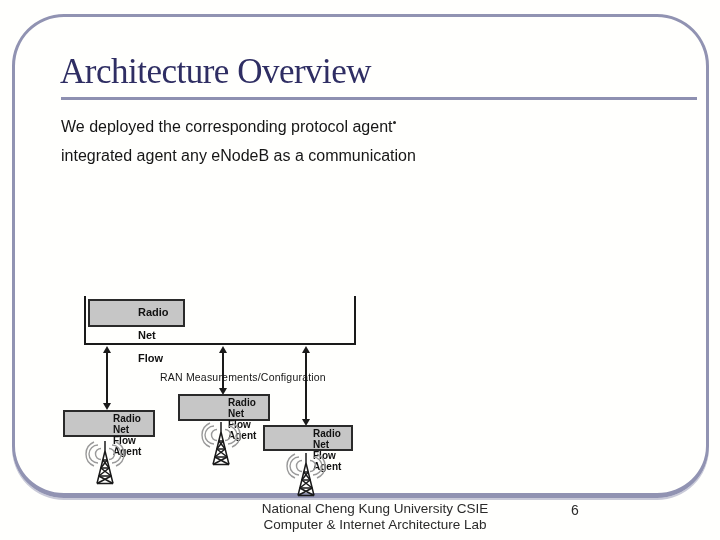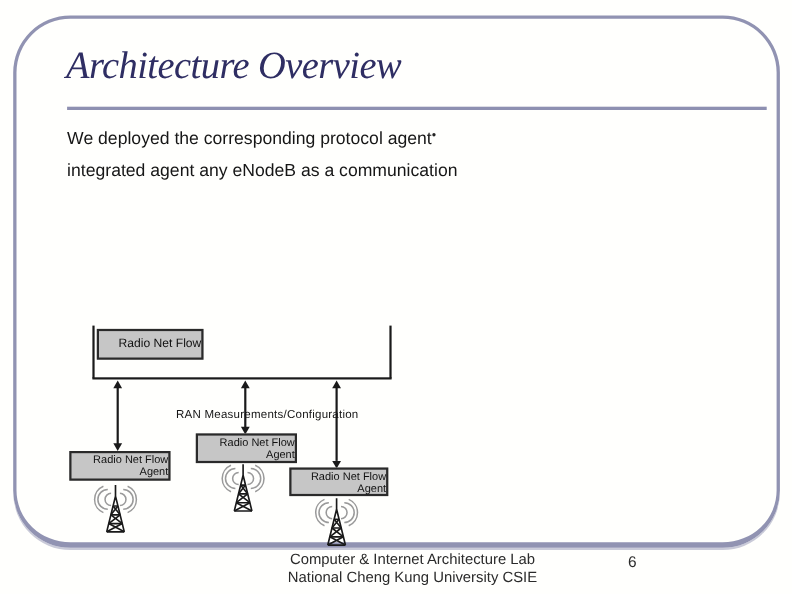--- a/index.html
+++ b/index.html
@@ -3,34 +3,34 @@
 <meta charset="utf-8">
 <style>
   html,body{margin:0;padding:0;background:#ffffff;}
   #page{position:relative;width:720px;height:540px;background:#fffffd;overflow:hidden;
         font-family:"Liberation Sans",sans-serif;}
   
   .frame{position:absolute;left:12px;top:14px;width:691px;height:476px;
          border:3px solid #9193b2;border-bottom-width:5px;border-radius:52px;
          box-shadow:0 2px 0 #c9cad8;background:transparent;}
   
-  .title{position:absolute;left:60px;top:40px;width:600px;
+  .title{position:absolute;left:60px;top:52px;width:600px;
          font-family:"Liberation Serif",serif;font-size:35px;font-weight:500;
-         letter-spacing:-0.5px;color:#2f2e63;font-style:italic;}
+         letter-spacing:-0.5px;color:#2f2e63;}
   .rule{position:absolute;left:61px;top:97px;width:636px;height:3px;background:#8e90b1;}
   
   .body-text{position:absolute;left:61px;top:112px;width:620px;
              font-size:16px;line-height:29px;color:#161616;}
   .dot-artifact{position:absolute;left:393px;top:121px;width:3px;height:3px;
                 border-radius:2px;background:#222;}
   
   .diagram{position:absolute;left:0;top:0;width:720px;height:540px;}
   .dline{position:absolute;background:#1a1a1a;}
   .dbox{position:absolute;background:#c6c6c6;border:2px solid #2a2a2a;
-        font-weight:normal;color:#111;text-align:right;box-sizing:border-box;}
+        font-weight:bold;color:#111;text-align:left;box-sizing:border-box;padding-left:48px;}
   .ctrl-box{left:88px;top:299px;width:97px;height:28px;font-size:11px;line-height:23px;}
   .agent-box{font-size:10px;line-height:11px;padding-top:1px;}
   .arrow-up,.arrow-down{position:absolute;width:0;height:0;
         border-left:4px solid transparent;border-right:4px solid transparent;}
   .arrow-up{border-bottom:7px solid #1a1a1a;}
   .arrow-down{border-top:7px solid #1a1a1a;}
   .ran-label{position:absolute;left:160px;top:371px;font-size:10.5px;font-weight:normal;
              letter-spacing:0.2px;color:#161616;white-space:nowrap;}
   .tower{position:absolute;width:44px;height:50px;}
   
@@ -135,18 +135,18 @@
       <g stroke="#1a1a1a" stroke-width="1.5" fill="none">
         <path d="M22 1 V11"></path>
           <path d="M22 11 L14 43.5 M22 11 L30 43.5"></path>
         <path d="M19.8 20 H24.2 M17.8 28 H26.2 M15.8 36 H28.2 M14 43.5 H30"></path>
         <path d="M19.8 20 L26.2 28 M24.2 20 L17.8 28 M17.8 28 L28.2 36 M26.2 28 L15.8 36 M15.8 36 L30 43.5 M28.2 36 L14 43.5"></path>
       </g>
     </svg>
   </div>
 
   <div class="footer">
+    <div>National Cheng Kung University CSIE</div>
     <div>Computer &amp; Internet Architecture Lab</div>
-    <div>National Cheng Kung University CSIE</div>
   </div>
   <div class="page-number">6</div>
 
 </div>
 
 </body></html>

